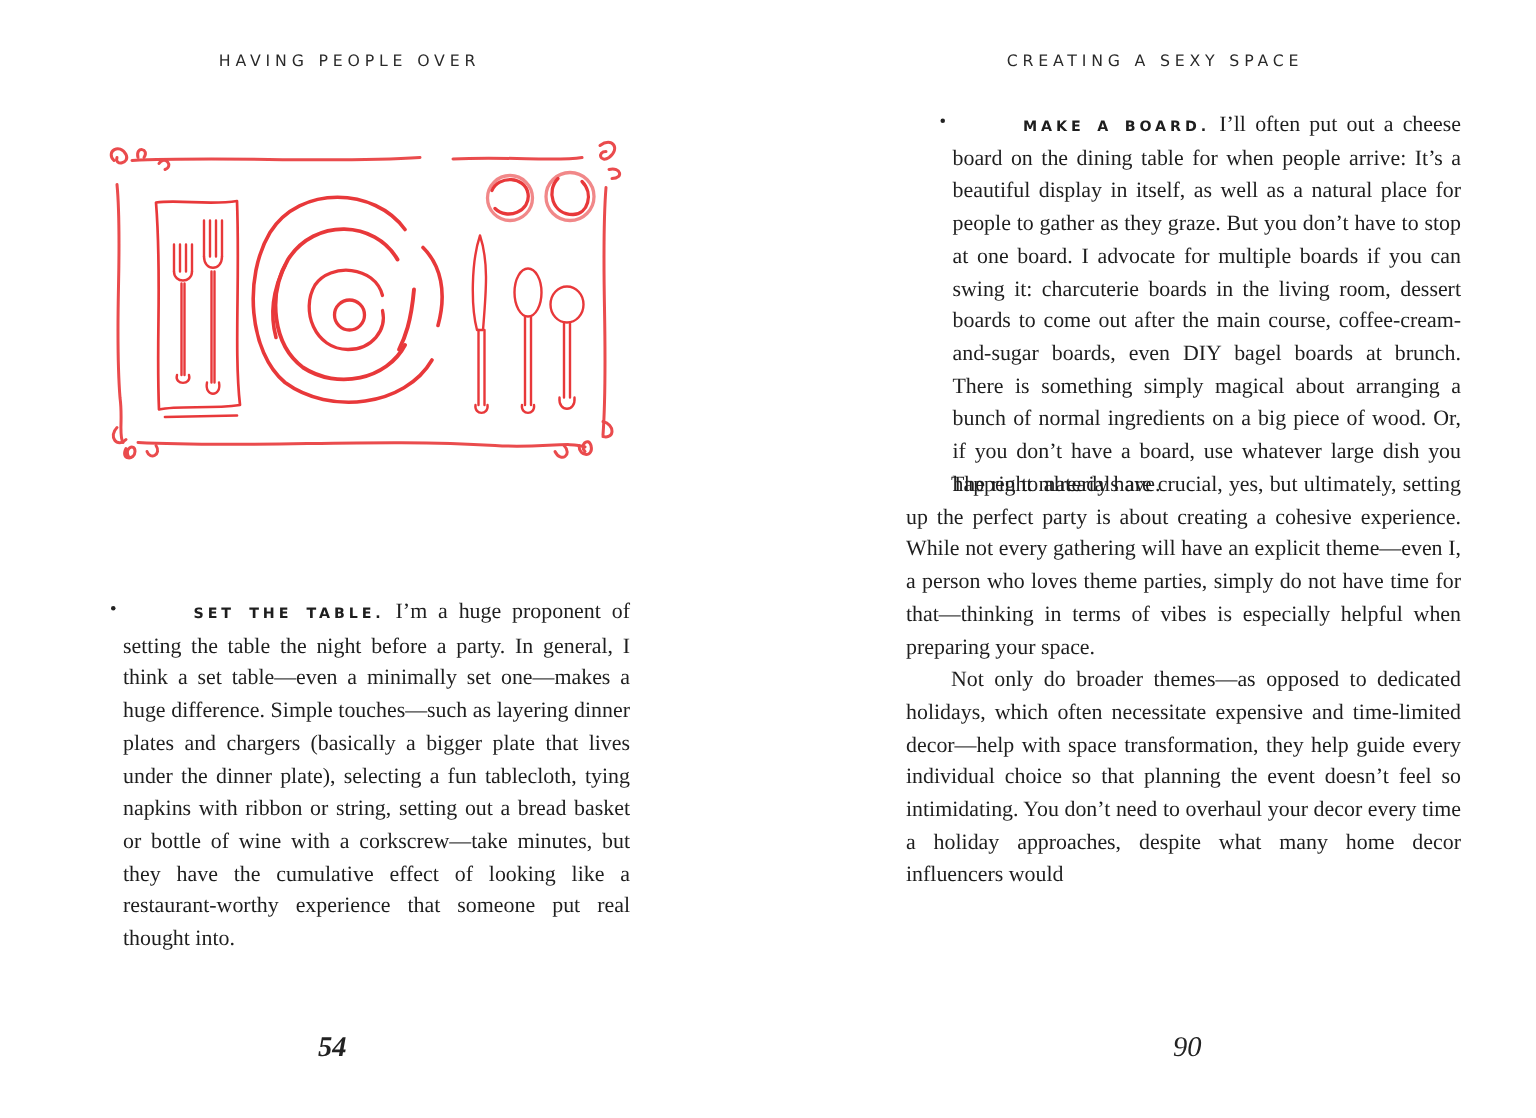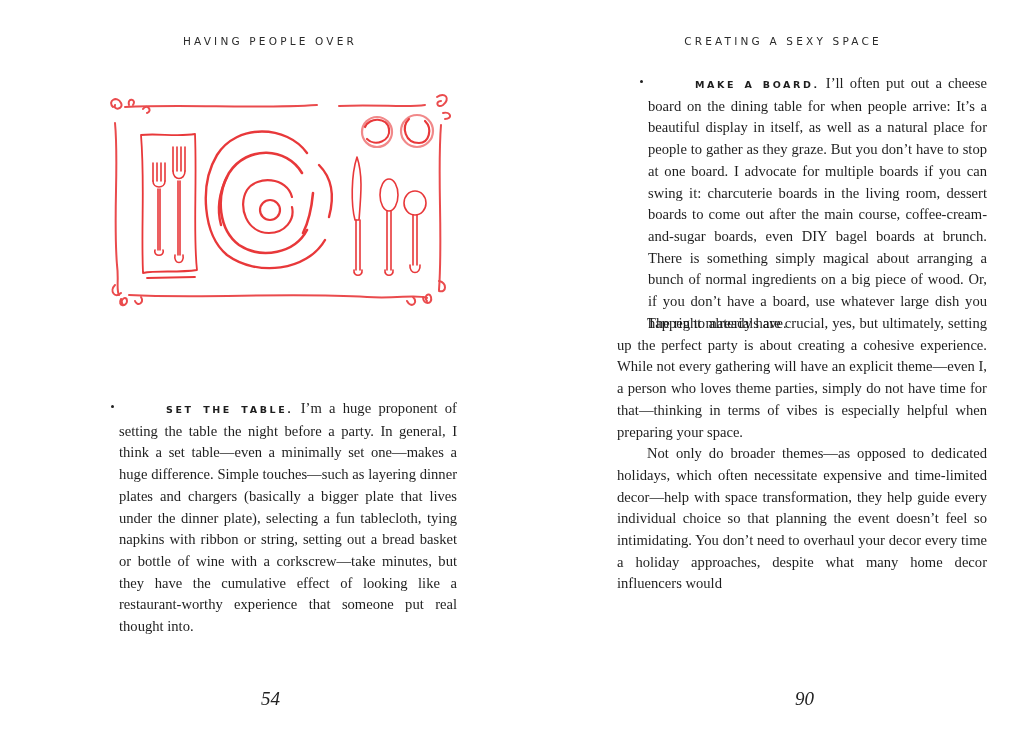--- a/index.html
+++ b/index.html
@@ -1,28 +1,28 @@
 <!DOCTYPE html>
 <html><head>
 <meta charset="utf-8">
 <style>
   html, body { margin: 0; padding: 0; background: #ffffff; }
   body { width: 1024px; height: 745px; position: relative; overflow: hidden;
          font-family: "Liberation Serif", "DejaVu Serif", serif; color: #1e1e1e; }
-  .page { position: absolute; top: 0; height: 745px; margin-left: 37px; }
+  .page { position: absolute; top: 0; height: 745px; }
   .page.left { left: 0; width: 512px; }
-  .page.right { left: 488px; width: 512px; }
+  .page.right { left: 512px; width: 512px; }
   .running-head { position: absolute; top: 35px; left: 0; width: 100%; text-align: center;
                   font-family: "DejaVu Sans", "Liberation Sans", sans-serif; font-size: 10.5px;
                   letter-spacing: 3.2px; color: #2a2a2a; }
   .page.left .running-head { left: 0; width: 466px; }
   .page.right .running-head { left: -12px; width: 540px; }
   .folio { position: absolute; top: 688px; font-family: "Liberation Serif", serif;
            font-style: italic; font-size: 19px; color: #222; }
-  .page.left .folio { left: 224px; }
+  .page.left .folio { left: 212px; font-weight: bold; }
   .page.right .folio { left: 270px; }
   .text-block { position: absolute; font-size: 14.6px; line-height: 21.7px; text-align: justify;
                 hyphens: none; }
   .page.left .text-block { left: 71px; top: 398px; width: 349px; }
   .page.right .text-block.board { left: 112px; top: 73px; width: 350px; }
   .page.right .text-block.body { left: 92px; top: 313px; width: 370px; }
   .text-block p { margin: 0; }
   .text-block p.indent { text-indent: 30px; }
   .bullet-item { position: relative; padding-left: 11px; text-indent: -11px; }
   .bullet { display: inline-block; width: 3px; height: 3px; background: #222; border-radius: 50%;

